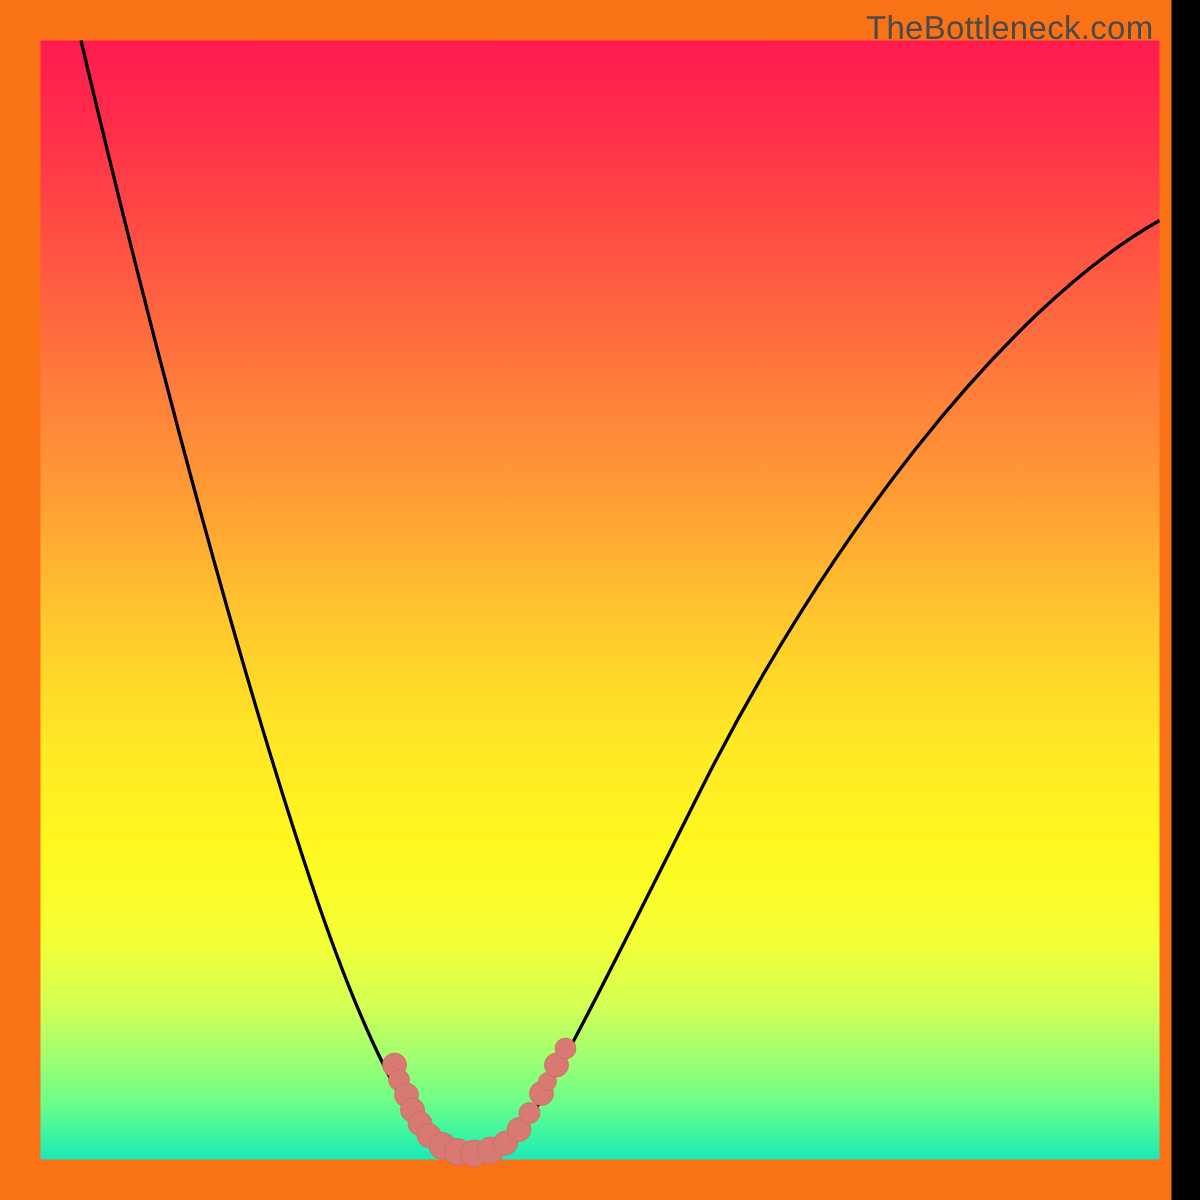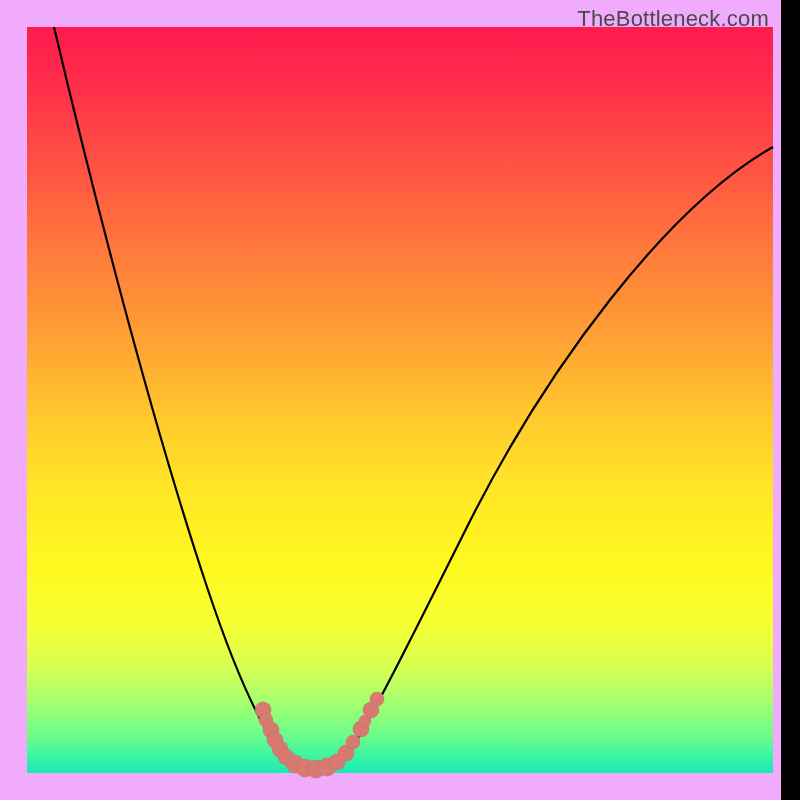--- a/index.html
+++ b/index.html
@@ -8,21 +8,21 @@
     width: 800px;
     height: 800px;
     background: #000;
     overflow: hidden;
     font-family: Arial, Helvetica, sans-serif;
   }
   .frame {
     position: relative;
     width: 781px;
     height: 800px;
-    background: #f0abfc;
+    background: #f97316;
     text-align: center;
   }
   .plot-area {
     position: absolute;
     left: 27px;
     top: 27px;
     width: 746px;
     height: 746px;
     
     background: linear-gradient(

